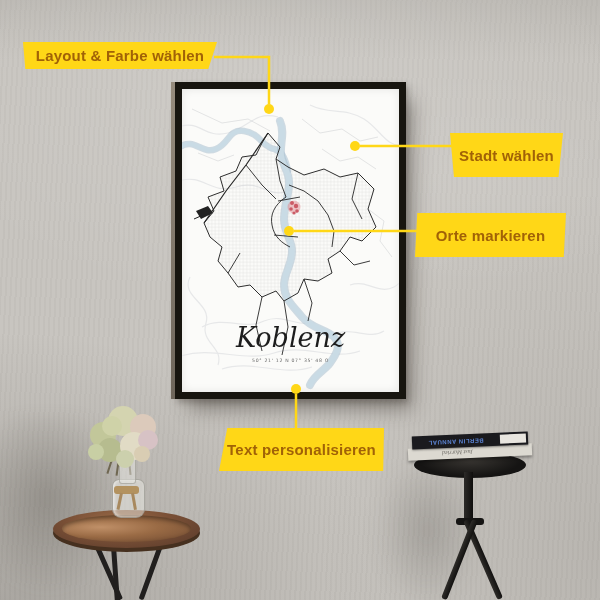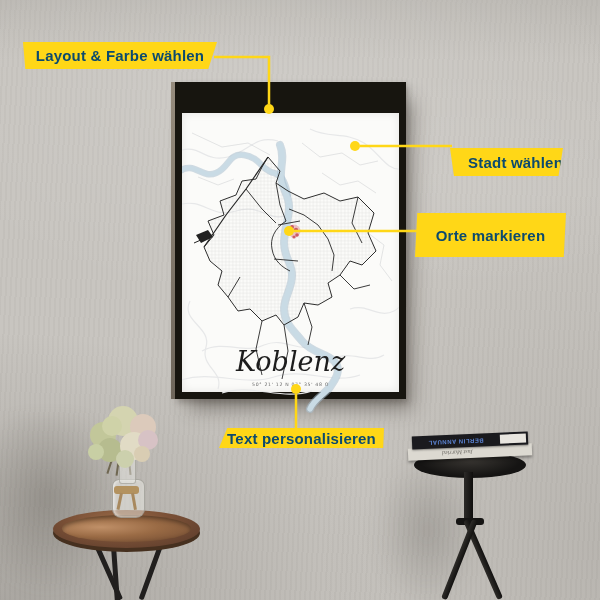--- a/index.html
+++ b/index.html
@@ -18,33 +18,33 @@
   .shadow-flowers{left:-20px;top:415px;width:150px;height:185px;filter:blur(7px);
     background:radial-gradient(ellipse at 45% 45%, rgba(70,65,57,.30), transparent 68%);}
   .shadow-stool{left:372px;top:468px;width:100px;height:140px;filter:blur(8px);
     background:radial-gradient(ellipse at 55% 45%, rgba(60,56,50,.22), transparent 70%);}
   
   .frame{position:absolute;left:175px;top:82px;width:231px;height:317px;box-sizing:border-box;
     border:7px solid #17150f;background:#17150f;
     box-shadow:10px 14px 18px -4px rgba(60,54,46,.45), 2px 4px 6px rgba(60,54,46,.30);}
   .frame::before{content:"";position:absolute;left:-11px;top:-7px;width:4px;height:317px;
     background:linear-gradient(180deg,#968c7d,#6e665b);}
-  .poster{position:absolute;inset:0;background:#fbfbf9;box-shadow:inset 0 0 10px rgba(0,0,0,.09);margin-top:24px;}
+  .poster{position:absolute;inset:0;background:#fbfbf9;box-shadow:inset 0 0 10px rgba(0,0,0,.09);}
   .map-svg{display:block;width:217px;height:303px;}
   .t-title{font-family:"DejaVu Serif",serif;font-style:italic;font-size:27px;fill:#1d1d1d;}
   .t-coords{font-family:"DejaVu Sans",sans-serif;font-size:4.6px;fill:#6a6a6a;letter-spacing:.7px;}
   
   .connectors{position:absolute;inset:0;z-index:5;pointer-events:none;}
-  .callout{position:absolute;z-index:6;background:#FFD717;color:#0c4a6e;
+  .callout{position:absolute;z-index:6;background:#FFD717;color:#a16207;
     font-weight:600;font-size:15px;line-height:1;display:flex;align-items:center;
     justify-content:center;letter-spacing:.2px;}
   .c1{left:23px;top:42px;width:194px;height:27px;clip-path:polygon(0 0,100% 0,95.5% 100%,1.2% 100%);}
-  .c2{left:450px;top:148px;width:113px;height:28px;clip-path:polygon(0 0,100% 0,96% 100%,3.5% 100%);justify-content:flex-end;}
+  .c2{left:450px;top:133px;width:113px;height:44px;clip-path:polygon(0 0,100% 0,96% 100%,3.5% 100%);}
   .c3{left:415px;top:213px;width:151px;height:44px;clip-path:polygon(1.5% 0,100% 0,98.5% 100%,0 100%);}
-  .c4{left:219px;top:428px;width:165px;height:20px;clip-path:polygon(5% 0,100% 0,99.5% 100%,0 100%);}
+  .c4{left:219px;top:428px;width:165px;height:43px;clip-path:polygon(5% 0,100% 0,99.5% 100%,0 100%);}
   
   .table-leg{position:absolute;width:4.5px;background:#211f1e;transform-origin:top center;border-radius:2px;}
   .tl1{left:93px;top:543px;height:62px;transform:rotate(-24deg);}
   .tl2{left:111px;top:546px;height:56px;transform:rotate(-4deg);}
   .tl3{left:159px;top:543px;height:60px;transform:rotate(20deg);}
   .table-depth{position:absolute;left:53px;top:514px;width:147px;height:38px;border-radius:50%;background:#46301f;}
   .table-rim{position:absolute;left:53px;top:510px;width:147px;height:38px;border-radius:50%;
     background:radial-gradient(ellipse at 45% 28%, #9a6b48 0%, #7a5036 45%, #56382a 100%);}
   .table-inner{position:absolute;left:62px;top:515px;width:129px;height:27px;border-radius:50%;
     background:radial-gradient(ellipse at 30% 45%, #c09068 0%, #9a6b45 45%, #6f4930 100%);

